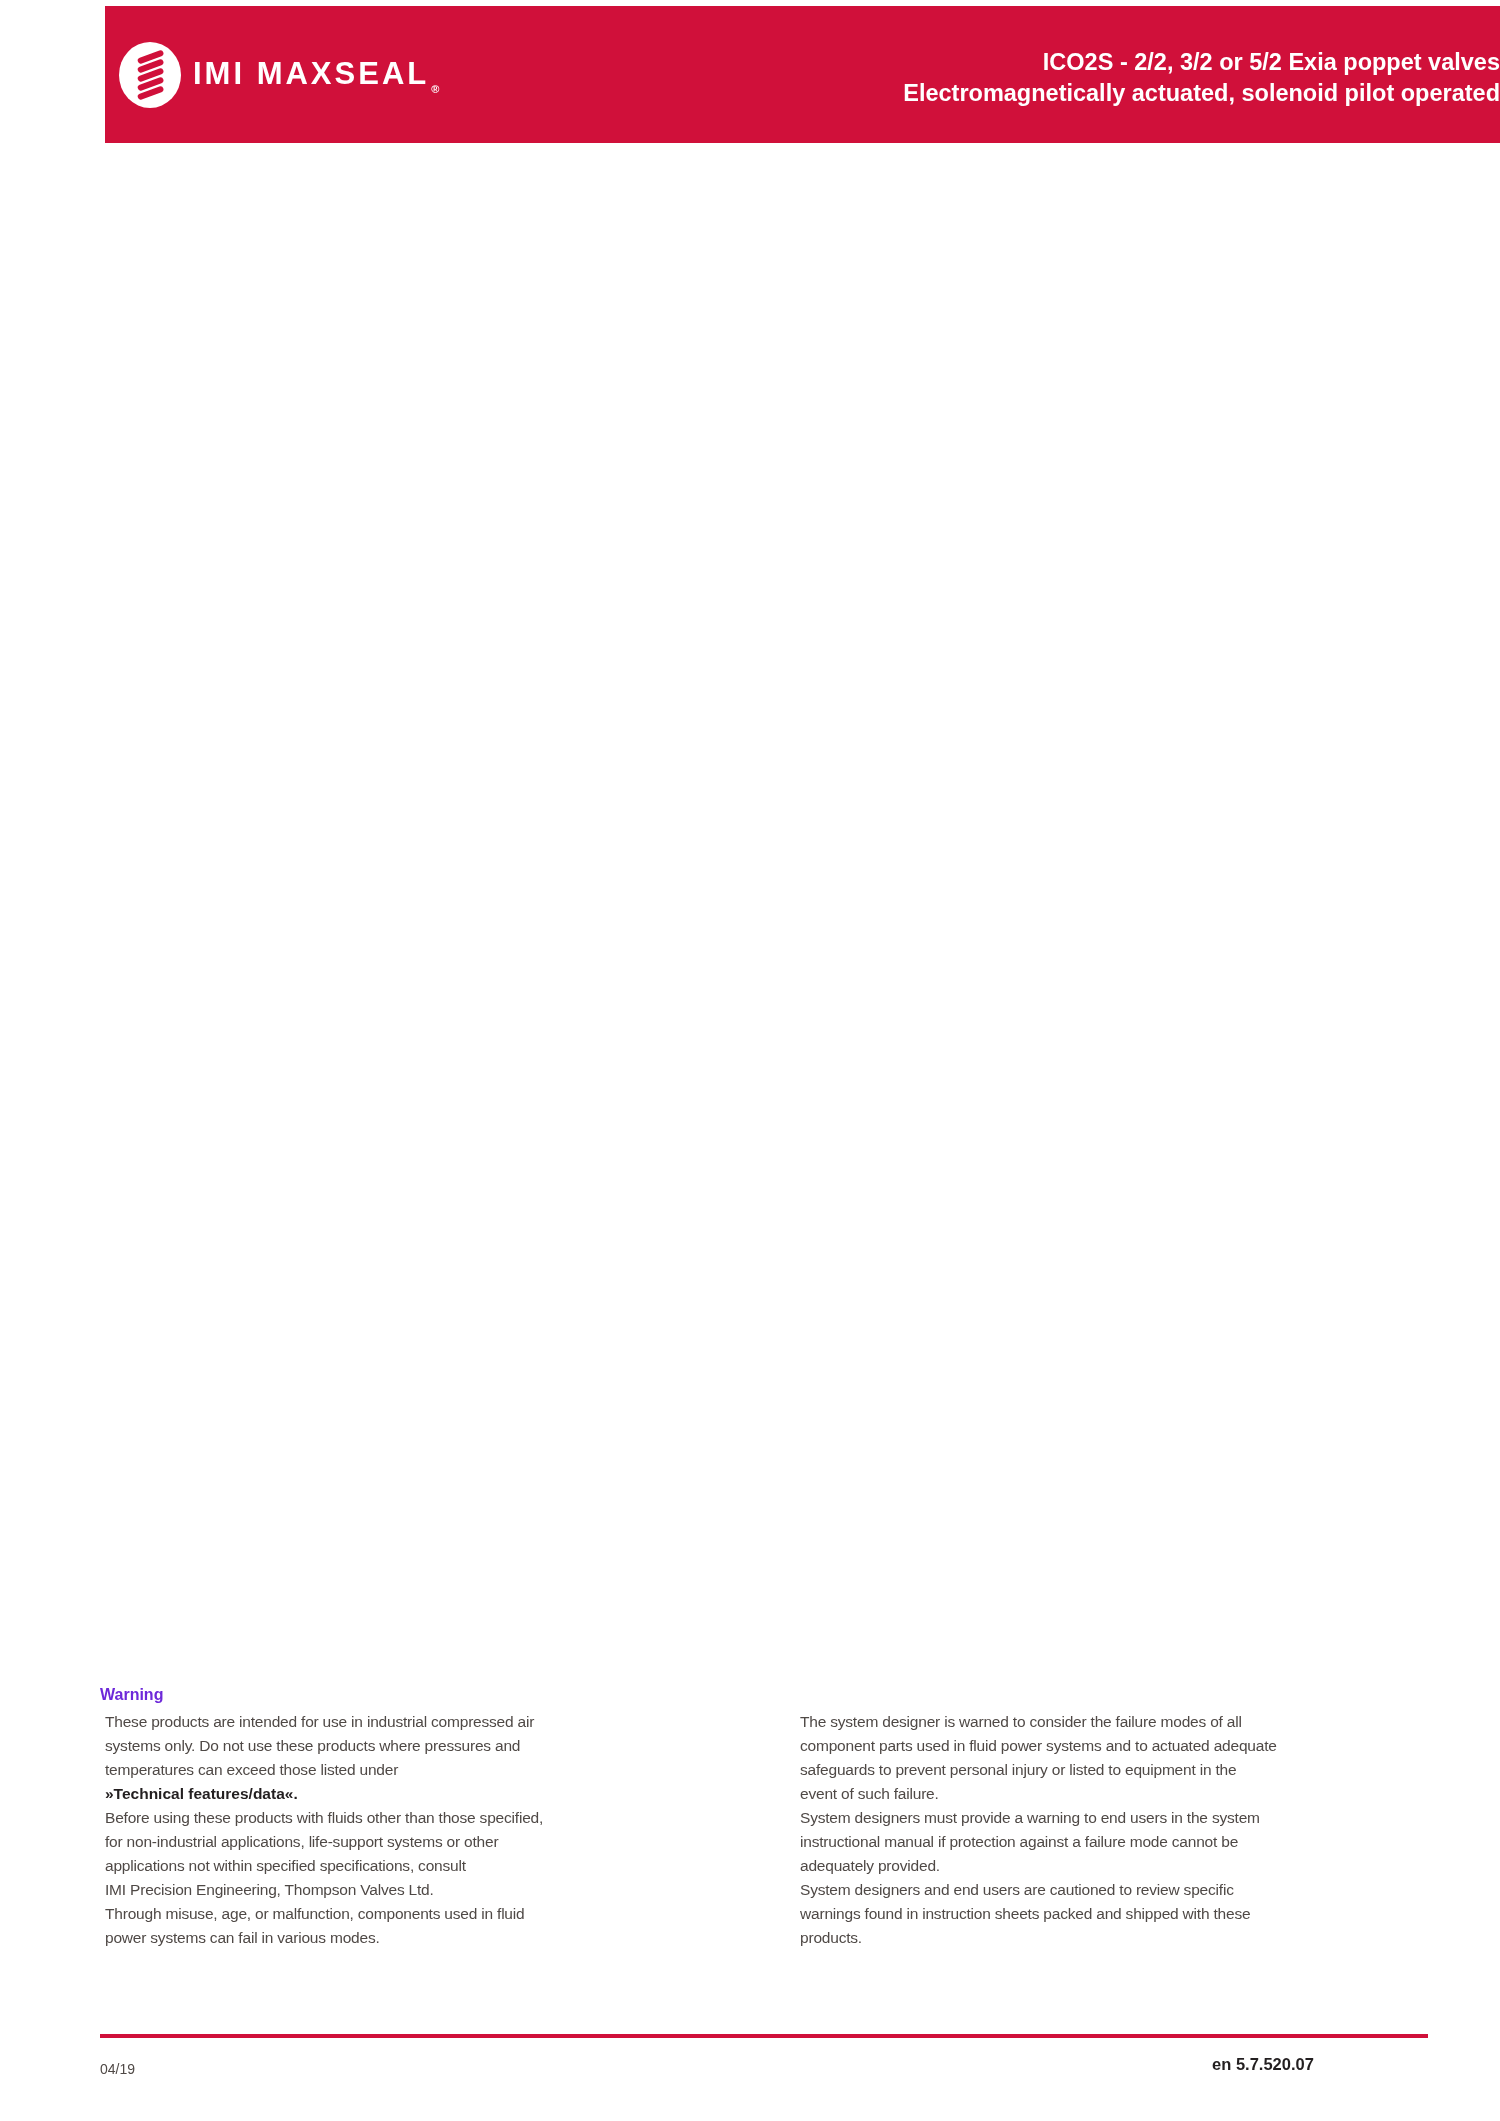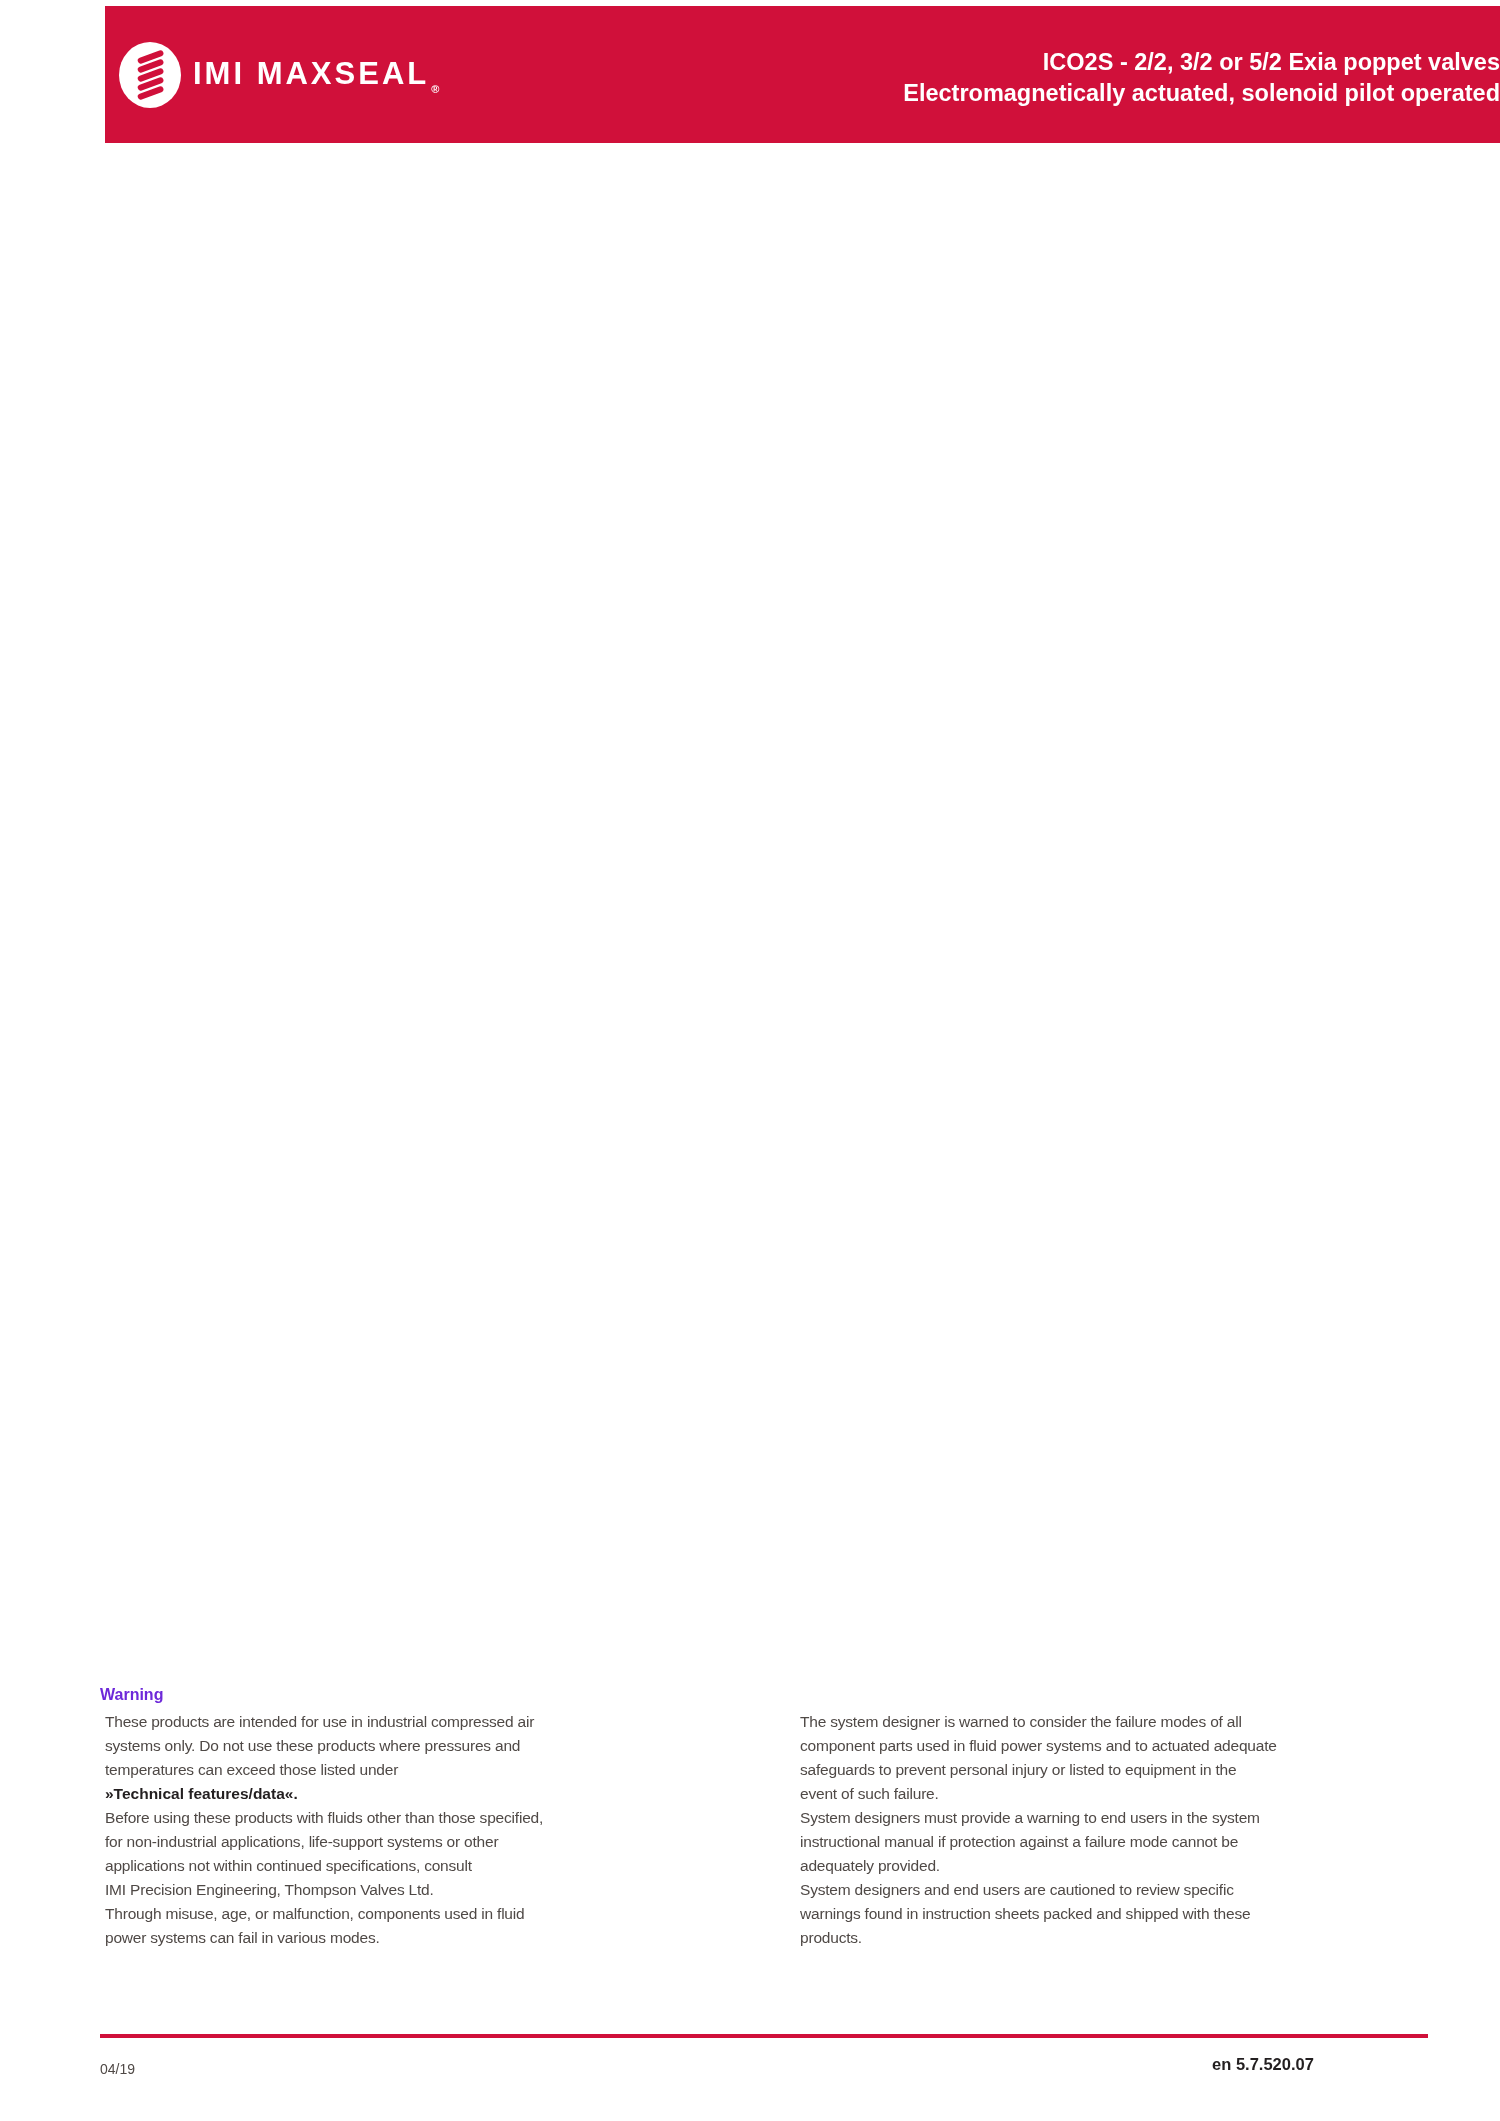--- a/index.html
+++ b/index.html
@@ -156,21 +156,21 @@
   <div class="warning">
     <h2 class="warning-heading">Warning</h2>
     <div class="warning-cols">
       <div class="warn-col left">
         <div class="warn-line">These products are intended for use in industrial compressed air</div>
         <div class="warn-line">systems only. Do not use these products where pressures and</div>
         <div class="warn-line">temperatures can exceed those listed under</div>
         <div class="warn-line bold">»Technical features/data«.</div>
         <div class="warn-line">Before using these products with fluids other than those specified,</div>
         <div class="warn-line">for non-industrial applications, life-support systems or other</div>
-        <div class="warn-line">applications not within continued specifications, consult</div>
+        <div class="warn-line">applications not within specified specifications, consult</div>
         <div class="warn-line">IMI Precision Engineering, Thompson Valves Ltd.</div>
         <div class="warn-line">Through misuse, age, or malfunction, components used in fluid</div>
         <div class="warn-line">power systems can fail in various modes.</div>
       </div>
       <div class="warn-col right">
         <div class="warn-line">The system designer is warned to consider the failure modes of all</div>
         <div class="warn-line">component parts used in fluid power systems and to actuated adequate</div>
         <div class="warn-line">safeguards to prevent personal injury or listed to equipment in the</div>
         <div class="warn-line">event of such failure.</div>
         <div class="warn-line">System designers must provide a warning to end users in the system</div>

